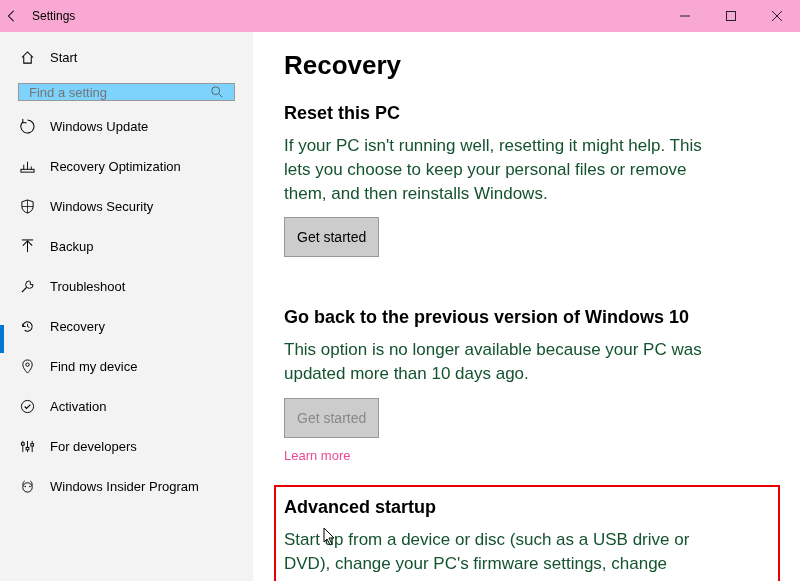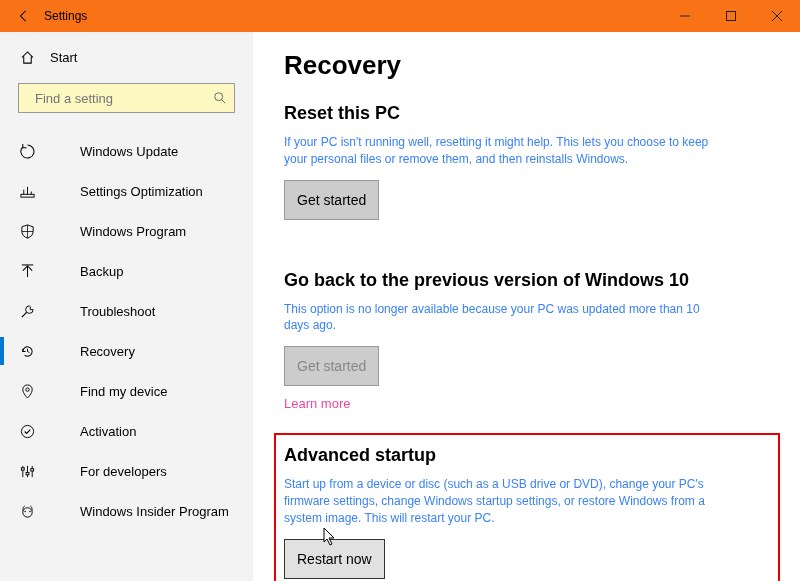--- a/index.html
+++ b/index.html
@@ -8,78 +8,77 @@
     width:800px; height:581px;
     font-family: "Segoe UI", Tahoma, sans-serif;
     font-size:13px; color:#000;
     background:#fff;
     overflow:hidden;
     position:relative;
   }
   .titlebar {
     height:32px;
     display:flex; align-items:center;
-    padding-left:12px;
-    background:#f97316;
+    padding-left:0;
+    background:#f9a8d4;
   }
   .titlebar .back { width:24px; display:flex; justify-content:center; cursor:pointer; }
   .titlebar .title { margin-left:8px; font-size:12px; }
   .wincontrols { position:absolute; right:0; top:0; display:flex; }
   .wincontrols div { width:46px; height:32px; display:flex; align-items:center; justify-content:center; cursor:pointer; }
   .wincontrols svg { stroke:#222; }
   .container { display:flex; height:549px; }
   .sidebar {
     width:253px;
     background:#f3f3f3;
     display:flex; flex-direction:column;
     padding-top:10px;
     position:relative;
   }
   .home-link { display:flex; align-items:center; padding:8px 18px; cursor:pointer; }
   .home-link .icon { width:18px; display:flex; justify-content:center; }
   .home-link .label { margin-left:14px; font-size:13px; }
   .searchbox {
     margin:10px 18px 12px 18px;
-    border:1px solid #999; background:#fef9c3;
-    height:30px; display:flex; align-items:center;
-    padding:0 14px;
+    border:1px solid #999; background:#7dd3fc;
+    height:18px; display:flex; align-items:center;
+    padding:0 8px;
   }
   .searchbox input {
     flex:1; border:none; outline:none; background:transparent;
     font-size:13px; color:#555; font-family:inherit;
   }
   .searchbox .searchicon { width:18px; display:flex; justify-content:center; }
   .section-label { padding:0 18px 6px 18px; font-weight:600; font-size:14px; }
   .nav { margin-top:6px; }
   .nav-item {
-    display:flex; align-items:center;
+    display:flex; align-items:flex-start;
     height:40px; padding:0 18px; cursor:pointer;
     position:relative;
-    gap:30px;
   }
   .nav-item .icon { width:18px; display:flex; justify-content:center; }
   .nav-item .label { margin-left:14px; font-size:13px; }
   .nav-item.selected::before {
     content:""; position:absolute; left:0; top:6px; bottom:6px; width:4px; background:#0078d4;
   }
   .main {
     flex:1; padding:18px 30px 0 30px;
     position:relative;
     border-left:1px solid #fff;
   }
   .main-scroll {
     position:absolute; top:0; left:0; right:0; bottom:0;
     overflow:hidden;
   }
   .main-inner {
     padding:18px 30px 0 30px;
   }
   h1 { font-weight:600; font-size:26px; margin:0 0 22px 0; }
   h2 { font-weight:600; font-size:18px; margin:18px 0 10px 0; }
-  p { margin:0 0 12px 0; font-size:12px; line-height:1.4; max-width:430px; color:#3b82f6; }
+  p { margin:0 0 12px 0; font-size:17px; line-height:1.4; max-width:430px; color:#14532d; }
   .btn {
     display:inline-block;
     background:#ccc; border:1px solid #999;
     padding:11px 12px; font-size:14px; cursor:pointer;
     font-family:inherit; color:#000;
   }
   .btn.disabled { color:#888; cursor:default; }
   .btn.outlined { background:#e1e1e1; border:1px solid #333; }
   .link { color:#ec4899; font-size:13px; cursor:pointer; margin-top:10px; display:inline-block; }
   .highlight-box { border:2px solid #e80000; padding:6px 10px 14px 8px; margin-top:8px; margin-left:-10px; margin-right:-10px; }
@@ -152,31 +151,31 @@
           </span>
           <span class="label">Windows Update</span>
         </div>
         <div class="nav-item">
           <span class="icon">
             <svg width="15" height="15" viewBox="0 0 16 16">
               <rect x="1" y="11" width="14" height="3" fill="none" stroke="#000" stroke-width="1"></rect>
               <path d="M4 11 V6 M8 11 V3 M12 11 V8" stroke="#000" stroke-width="1"></path>
             </svg>
           </span>
-          <span class="label">Settings Optimization</span>
+          <span class="label">Recovery Optimization</span>
         </div>
         <div class="nav-item">
           <span class="icon">
             <svg width="15" height="15" viewBox="0 0 16 16">
               <path d="M8 1 L14 3 V8 C14 12 11 14 8 15 C5 14 2 12 2 8 V3 Z" fill="none" stroke="#000" stroke-width="1"></path>
               <line x1="8" y1="1" x2="8" y2="15" stroke="#000" stroke-width="0.8"></line>
               <line x1="2" y1="8" x2="14" y2="8" stroke="#000" stroke-width="0.8"></line>
             </svg>
           </span>
-          <span class="label">Windows Program</span>
+          <span class="label">Windows Security</span>
         </div>
         <div class="nav-item">
           <span class="icon">
             <svg width="15" height="15" viewBox="0 0 16 16">
               <line x1="8" y1="14" x2="8" y2="2" stroke="#000" stroke-width="1.1"></line>
               <path d="M3 7 L8 2 L13 7" fill="none" stroke="#000" stroke-width="1.1"></path>
               <line x1="2" y1="1" x2="14" y2="1" stroke="#000" stroke-width="1.1"></line>
             </svg>
           </span>
           <span class="label">Backup</span>

